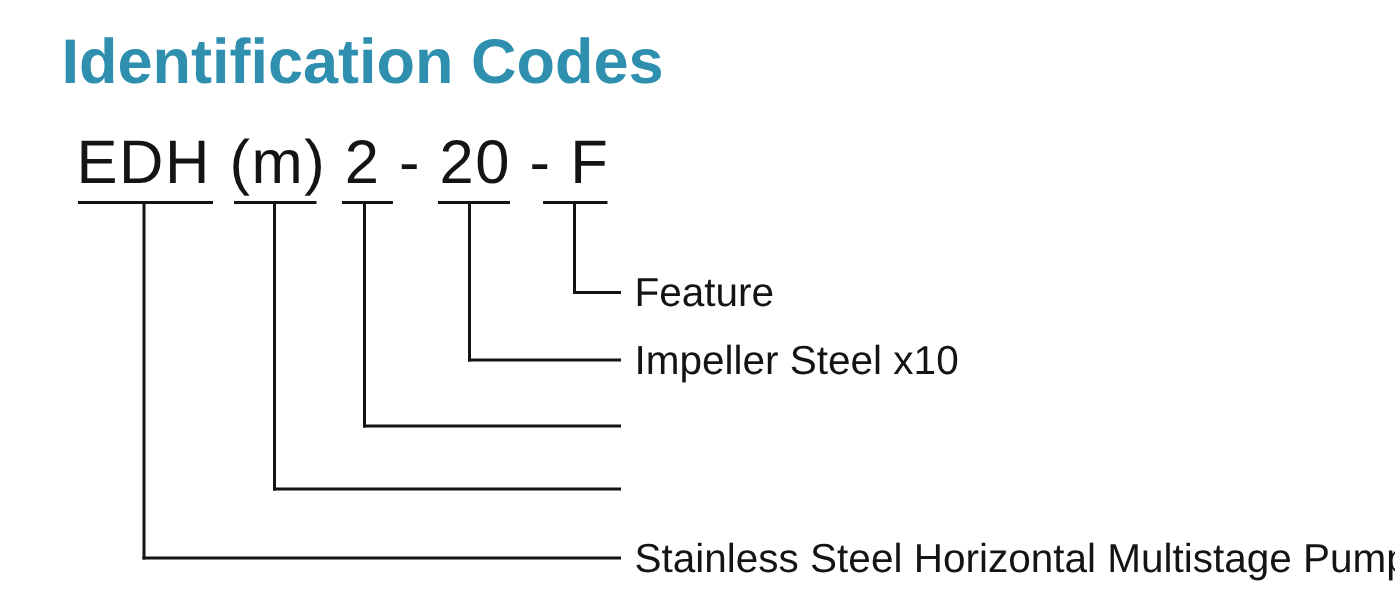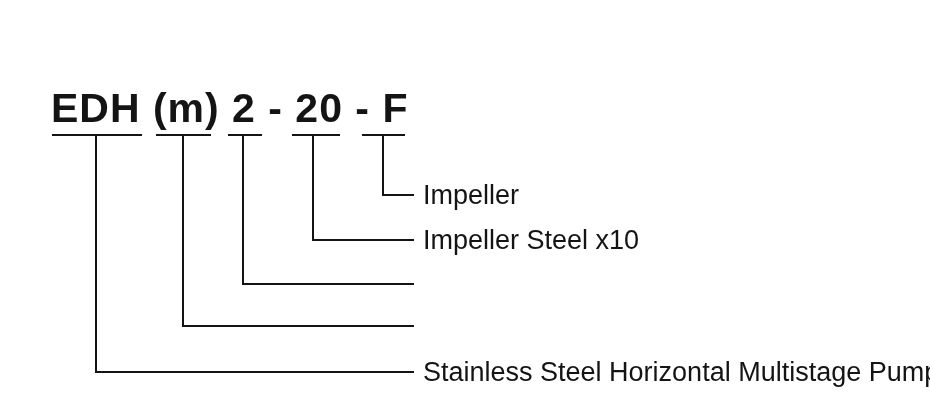--- a/index.html
+++ b/index.html
@@ -27,21 +27,21 @@
     color: var(--title-color);
     letter-spacing: 0px;
     white-space: nowrap;
   }
   .code {
     position: absolute;
     left: 51px;
     top: 86px;
     font-size: 41px;
     line-height: 44px;
-    font-weight: bold;
+    font-weight: normal;
     color: var(--ink);
     letter-spacing: 1px;
     white-space: nowrap;
   }
   .seg-underline {
     position: absolute;
     height: 2px;
     top: 134px;
     background: var(--ink);
   }
@@ -63,20 +63,21 @@
     line-height: 30px;
     color: var(--ink);
     white-space: nowrap;
   }
 </style>
 </head>
 <body>
 
 <div class="stage" style="--title-color: #2E8FAF; --ink: #141414;">
 
+  <div class="title">Identification Codes</div>
 
   <div class="code">EDH (m) 2 - 20 - F</div>
 
   <div class="seg-underline" style="left:52px;  width:90px;"></div>
   <div class="seg-underline" style="left:156px; width:55px;"></div>
   <div class="seg-underline" style="left:228px; width:34px;"></div>
   <div class="seg-underline" style="left:292px; width:48px;"></div>
   <div class="seg-underline" style="left:362px; width:43px;"></div>
 
   <div class="vline" style="left:95px;  height:238px;"></div>
@@ -84,17 +85,17 @@
   <div class="vline" style="left:242px; height:150px;"></div>
   <div class="vline" style="left:312px; height:106px;"></div>
   <div class="vline" style="left:382px; height:61px;"></div>
 
   <div class="hline" style="left:382px; top:194px; width:32px;"></div>
   <div class="hline" style="left:312px; top:239px; width:102px;"></div>
   <div class="hline" style="left:242px; top:283px; width:172px;"></div>
   <div class="hline" style="left:182px; top:325px; width:232px;"></div>
   <div class="hline" style="left:95px;  top:371px; width:319px;"></div>
 
-  <div class="leader-label" style="top:180px;">Impeller</div>
+  <div class="leader-label" style="top:180px;">Feature</div>
   <div class="leader-label" style="top:225px;">Impeller Steel x10</div>
   <div class="leader-label" style="top:357px;">Stainless Steel Horizontal Multistage Pump</div>
 
 </div>
 
 </body></html>

